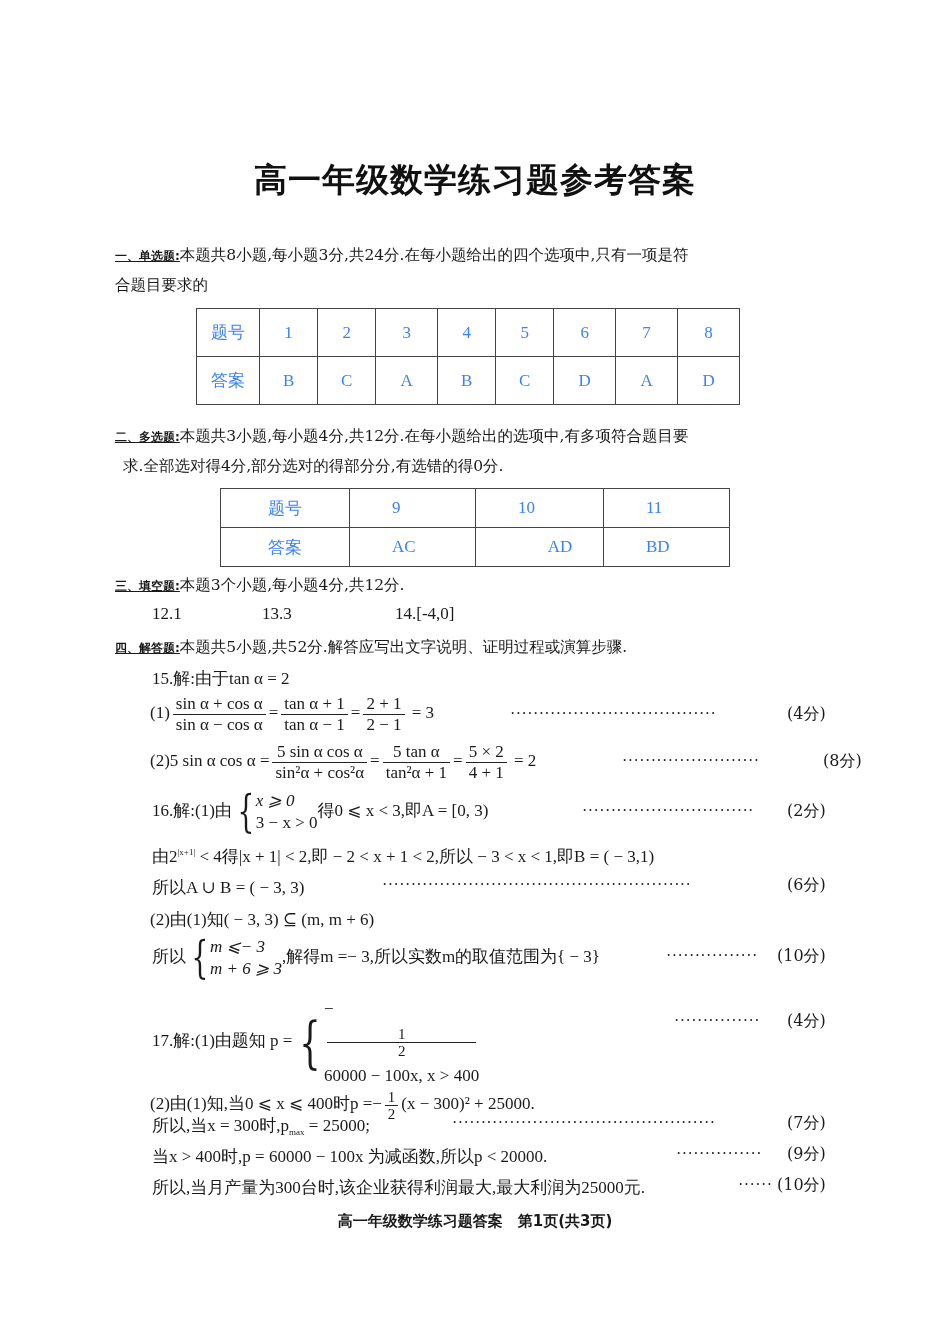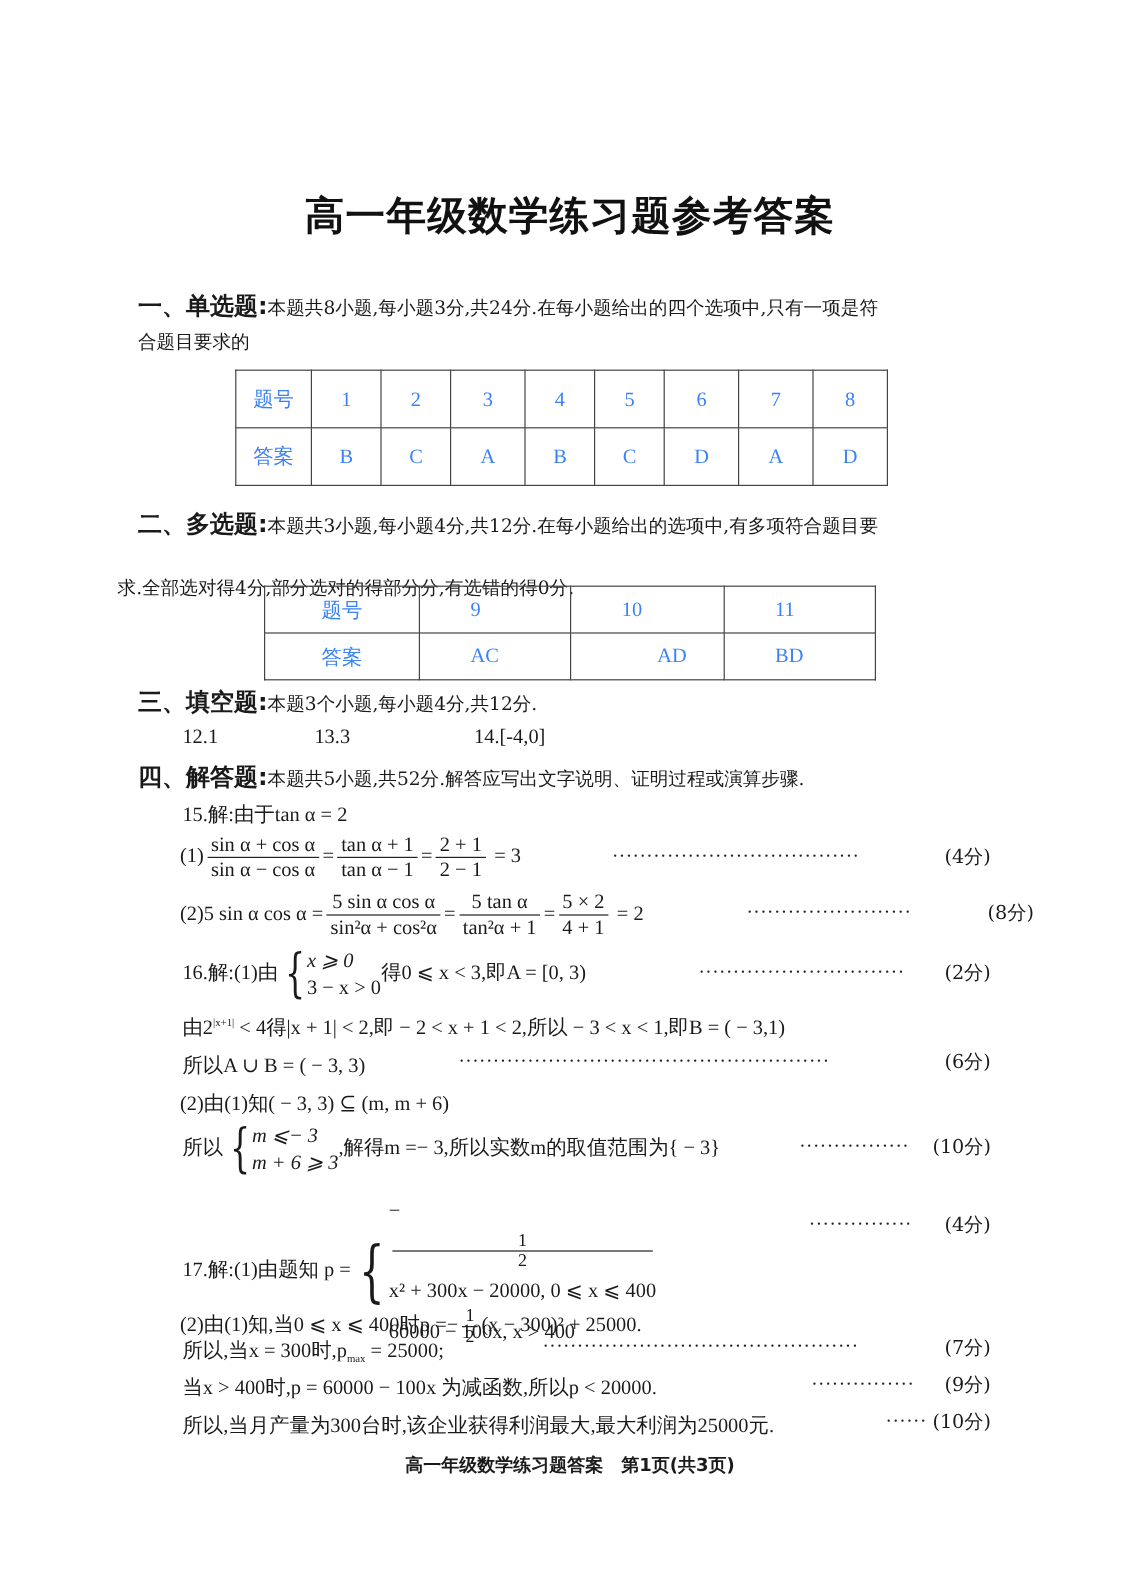--- a/index.html
+++ b/index.html
@@ -8,21 +8,21 @@
     font-family: "DejaVu Serif", "Liberation Serif", serif;
     color: #1a1a1a;
   }
   .abs { position: absolute; white-space: nowrap; }
   .title {
     left: 0; width: 950px; top: 158px; text-align: center;
     font-family: "DejaVu Sans", sans-serif; font-weight: bold; font-size: 33px;
     letter-spacing: 1px; color: #111;
   }
   .sec { font-size: 15.5px; line-height: 30px; }
-  .sec .head { font-family: "DejaVu Sans", sans-serif; font-weight: bold; font-size: 20px; }
+  .sec .head { font-family: "DejaVu Sans", sans-serif; font-weight: bold; font-size: 12px; text-decoration: underline; }
   .math { font-family: "Liberation Serif", "DejaVu Serif", serif; font-size: 17px; }
   .it { font-style: italic; }
   table.ans { position: absolute; border-collapse: collapse; }
   table.ans td {
     border: 1.5px solid #444; text-align: center; vertical-align: middle;
     font-family: "Liberation Serif", serif; font-size: 17px; color: #3b82f6;
   }
   table.ans td.hdr { font-family: "DejaVu Serif", serif; font-size: 17px; }
   .dots { position: absolute; font-family: "Liberation Serif", serif; font-size: 16px; letter-spacing: 0.4px; color: #222; }
   .score { position: absolute; font-size: 16px; font-family: "DejaVu Serif", serif; }
@@ -70,21 +70,21 @@
     <td>D</td>
     <td>A</td>
     <td>D</td>
   </tr>
 </tbody>
   </table>
 
 <div class="abs sec" style="left:115px; top:421px;text-align:center;">
   <span class="head">二、多选题:</span><span>本题共3小题,每小题4分,共12分.在每小题给出的选项中,有多项符合题目要</span>
 </div>
-<div class="abs sec" style="left:98px; top:451px;margin-top:24px;">求.全部选对得4分,部分选对的得部分分,有选错的得0分.</div>
+<div class="abs sec" style="left:123px; top:451px;">求.全部选对得4分,部分选对的得部分分,有选错的得0分.</div>
 
 <table class="ans" style="left:220px; top:488px; width:510px; height:79px;">
   <tbody>
       <tr style="height:39px;">
     <td class="hdr" style="width:126px;">题号</td>
     <td style="text-align:left; padding-left:42px;">9</td>
     <td style="text-align:left; padding-left:42px;">10</td>
     <td style="text-align:left; padding-left:42px;">11</td>
   </tr>
   <tr>
@@ -157,21 +157,20 @@
 <div class="abs math" style="left:152px; top:992px;">
   <span>17.解:(1)由题知 p =</span><span class="brace-wrap">
       <span class="brace" style="font-size:56px;">{</span>
       <span class="cases" style="line-height:34px;">
         <span>
           <span>−</span>
           <span class="frac" style="font-size:15px;">
             <span class="num" style="line-height:16px;">1</span>
             <span class="den" style="line-height:16px;">2</span>
           </span>
-          <span>x² + 300x − 20000, 0 ⩽ x ⩽ 400</span>
         </span>
         <span>60000 − 100x, x &gt; 400</span>
       </span>
     </span>
 </div>
 <div class="dots" style="left:674px; top:1012px;">···············</div>
 <div class="score" style="left:787px; top:1011px;">(4分)</div>
 
 <div class="abs math" style="left:150px; top:1064px;margin-top:25px;">
   <span>(2)由(1)知,当0 ⩽ x ⩽ 400时p =−</span><span class="frac" style="font-size:15px;"><span class="num" style="line-height:16px;">1</span><span class="den" style="line-height:16px;">2</span></span><span>(x − 300)² + 25000.</span>

